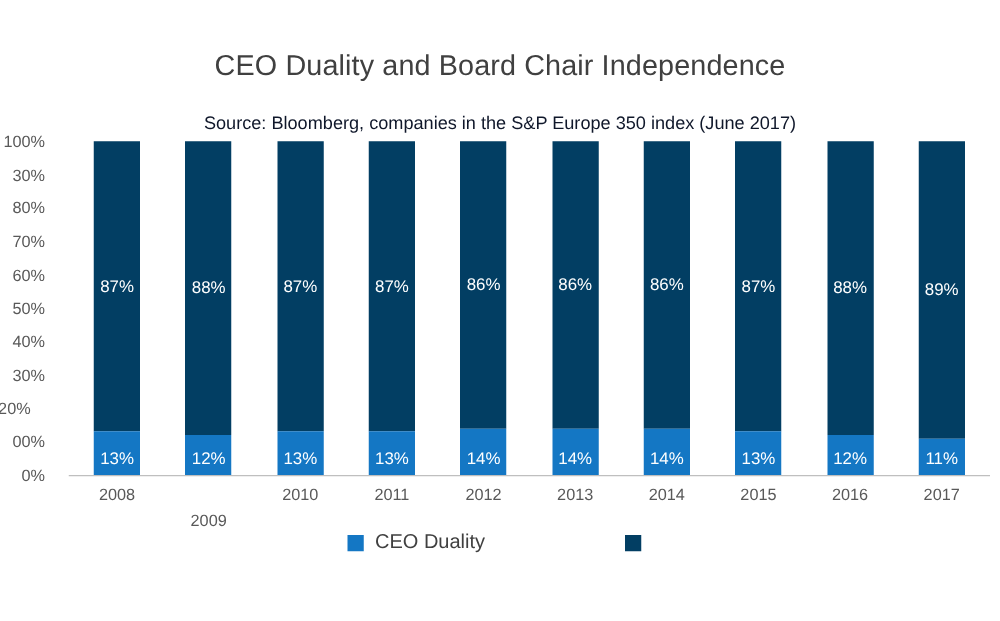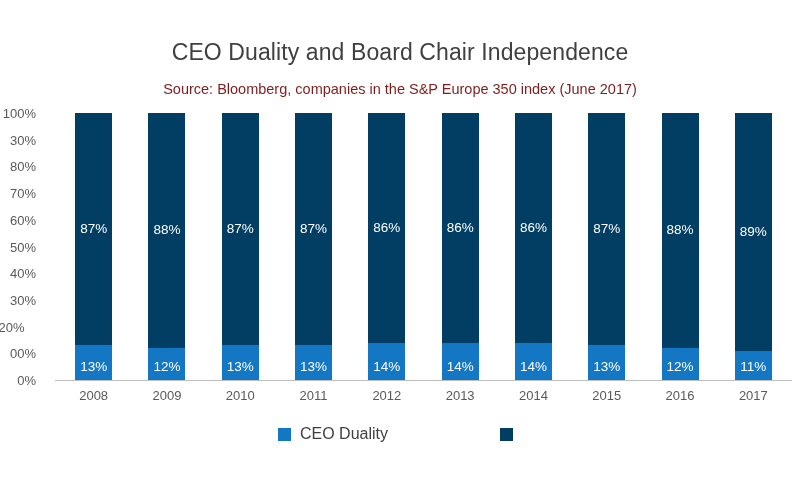--- a/index.html
+++ b/index.html
@@ -30,24 +30,24 @@
   }
   .chart-title {
     font-size: 23px;
     color: #404040;
     font-weight: 400;
     letter-spacing: 0.1px;
     line-height: 28px;
   }
   .chart-subtitle {
     font-size: 14.5px;
-    color: #7f1d1d;
+    color: #0f172a;
     font-weight: 400;
     line-height: 20px;
-    margin-top: 13px;
+    margin-top: 23px;
   }
 
   
   
   .plot-area {
     position: absolute;
     left: 57px;
     top: 113px;
     width: 733px;
     height: 267px;
@@ -268,21 +268,21 @@
         <div class="seg seg-bottom" style="height: 29.37px; background: rgb(20, 119, 196);">
           <span class="seg-label">11%</span>
         </div>
       </div>
     </div>
 
   <div class="axis-baseline"></div>
 
   <div class="x-axis">
       <div class="x-tick" style="left: 1.15px;">2008</div>
-      <div class="x-tick" style="left: 74.45px;">2009</div>
+      <div class="x-tick" style="left: 74.45px; margin-top: 21px;">2009</div>
       <div class="x-tick" style="left: 147.75px;">2010</div>
       <div class="x-tick" style="left: 221.05px;">2011</div>
       <div class="x-tick" style="left: 294.35px;">2012</div>
       <div class="x-tick" style="left: 367.65px;">2013</div>
       <div class="x-tick" style="left: 440.95px;">2014</div>
       <div class="x-tick" style="left: 514.25px;">2015</div>
       <div class="x-tick" style="left: 587.55px;">2016</div>
       <div class="x-tick" style="left: 660.85px;">2017</div>
     </div>
 

